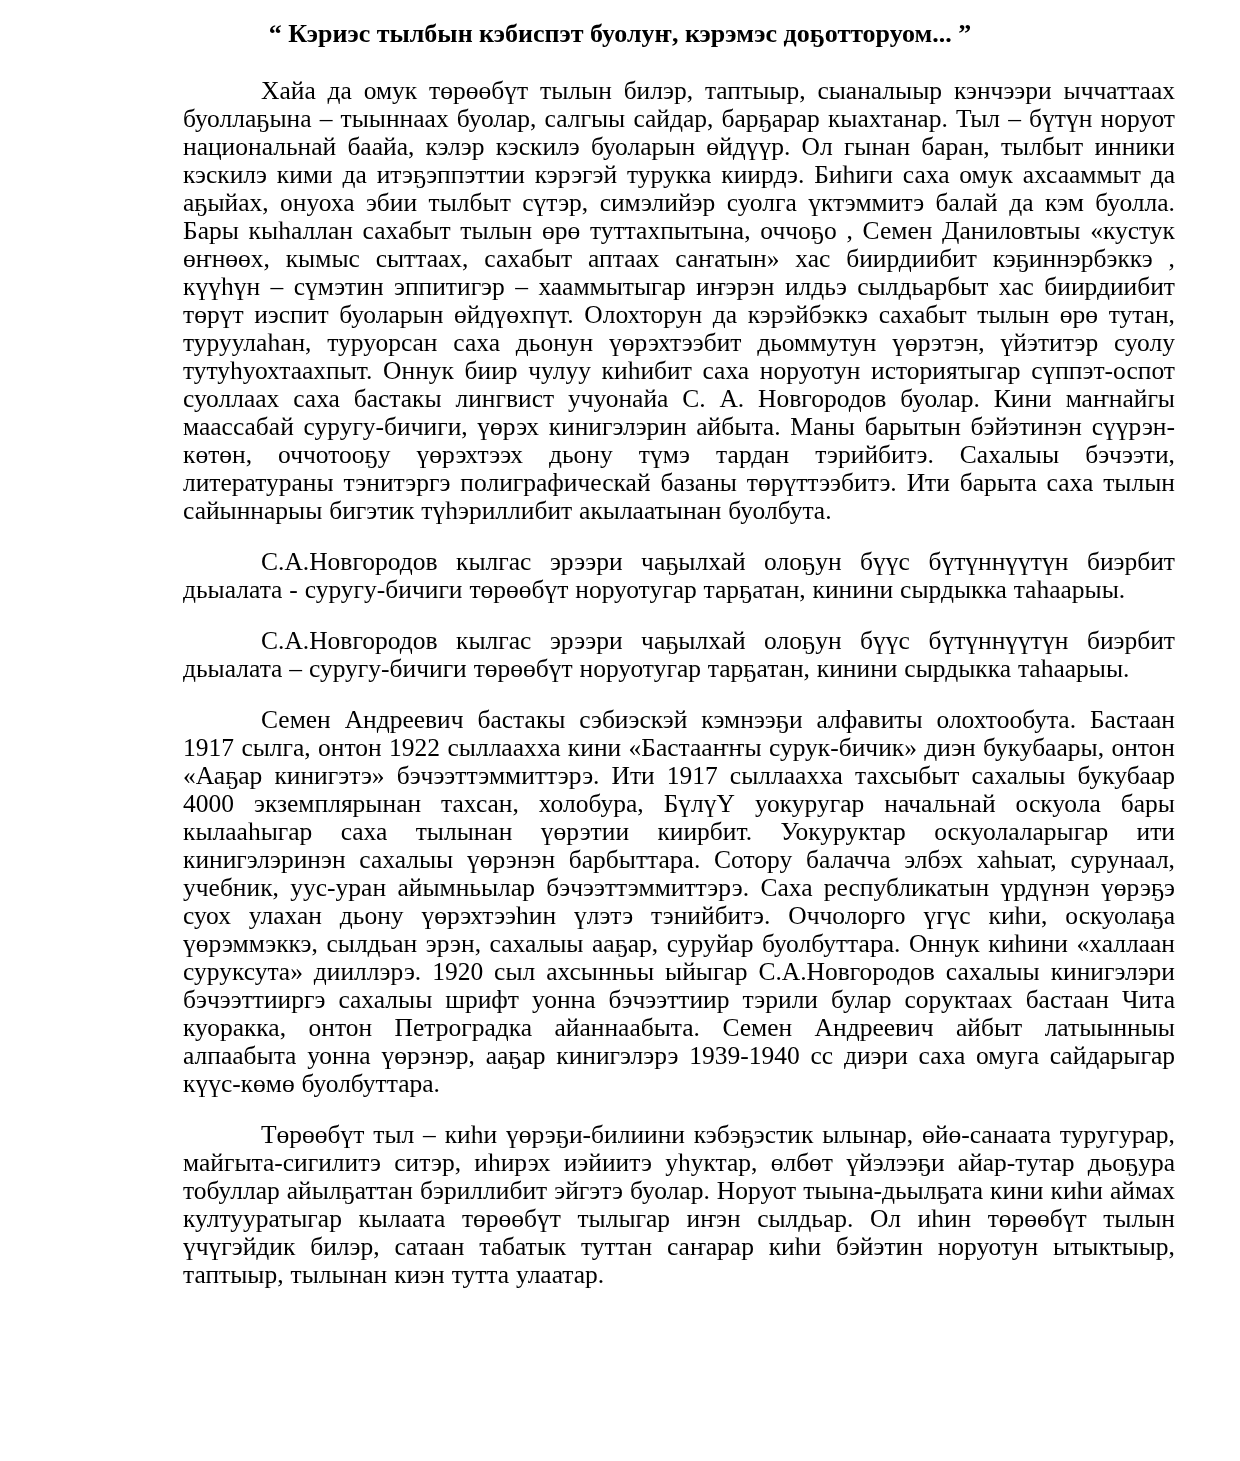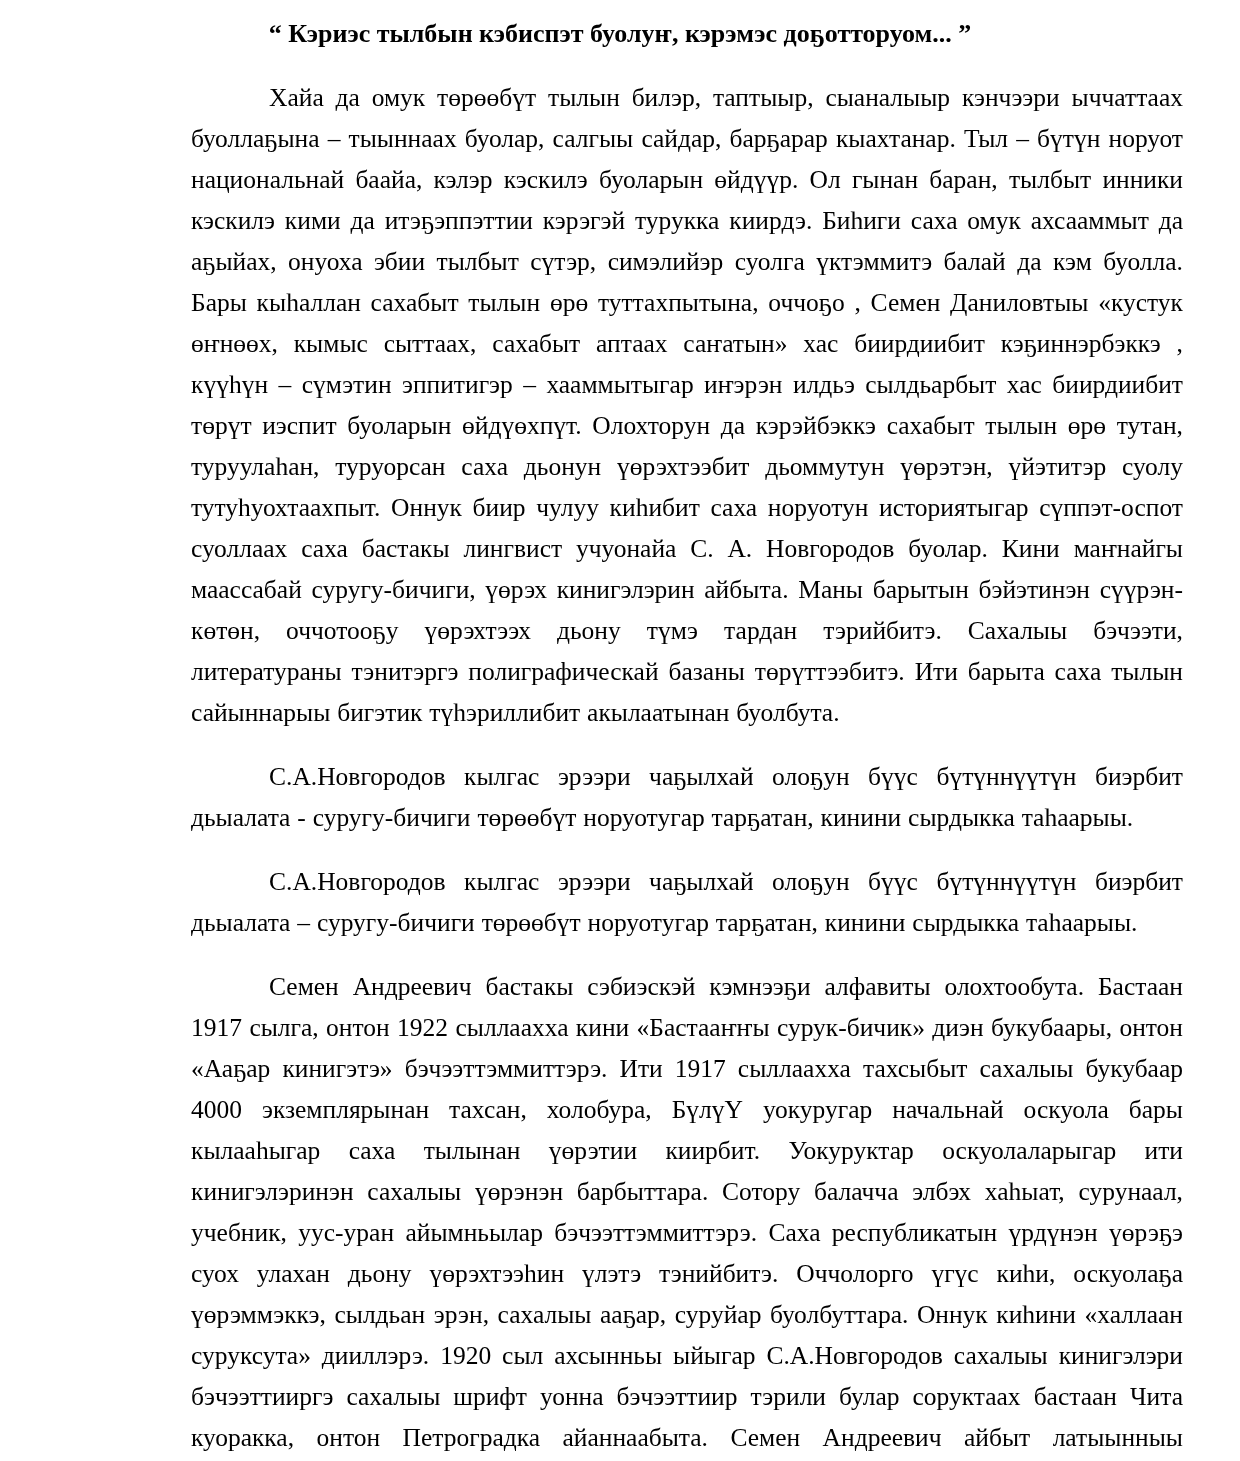--- a/index.html
+++ b/index.html
@@ -25,25 +25,25 @@
   .doc-title {
     font-size: 26px;
     line-height: 1.25;
     text-align: center;
     margin: 0 0 26px 0;
     padding-right: 102px;
     white-space: pre;
   }
   .para {
     font-size: 25.5px;
-    line-height: 41px;
+    line-height: 28px;
     text-align: justify;
     text-justify: inter-word;
     text-indent: 78px;
-    margin: 0 0 23px 16px;
+    margin: 0 0 23px 8px;
     padding-right: 0;
     width: 992px;
     hyphens: none;
     word-spacing: 0.02em;
   }
   .para:last-child {
     margin-bottom: 0;
   }
   
 </style>

